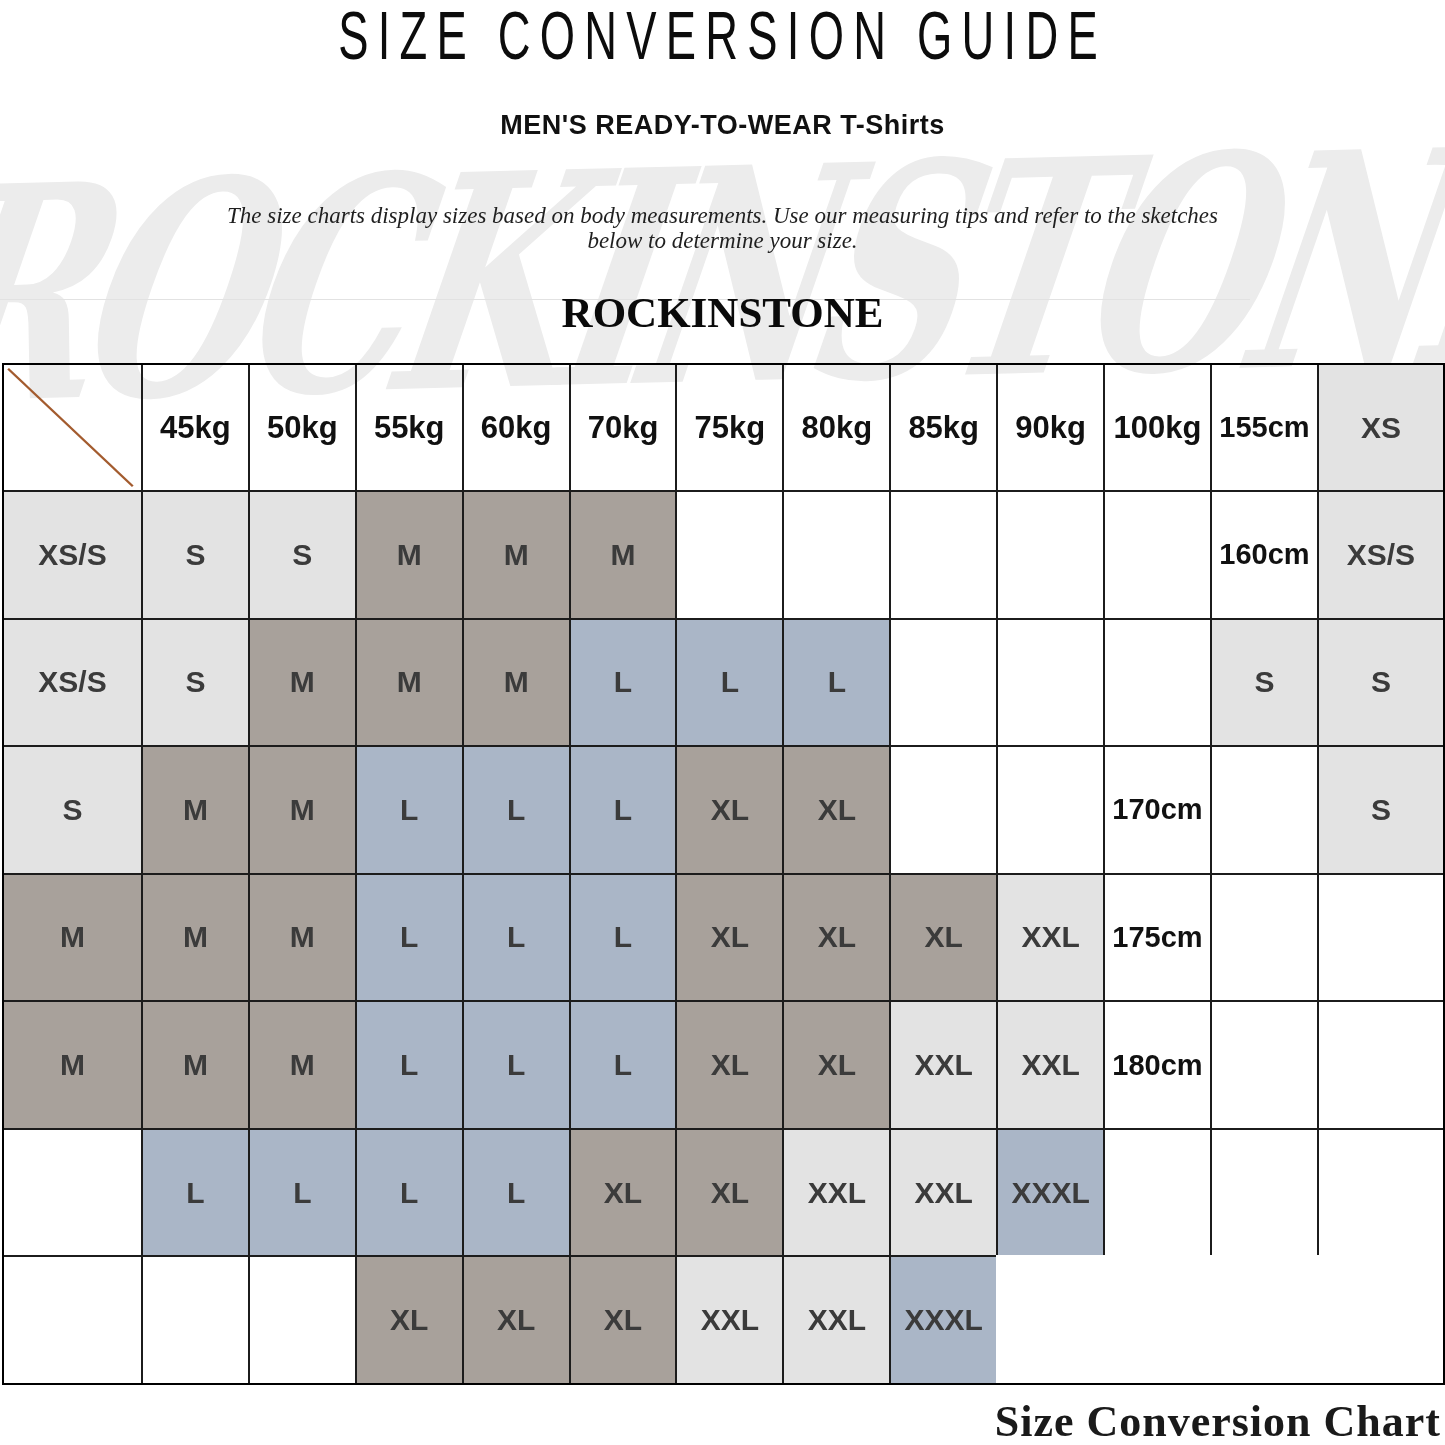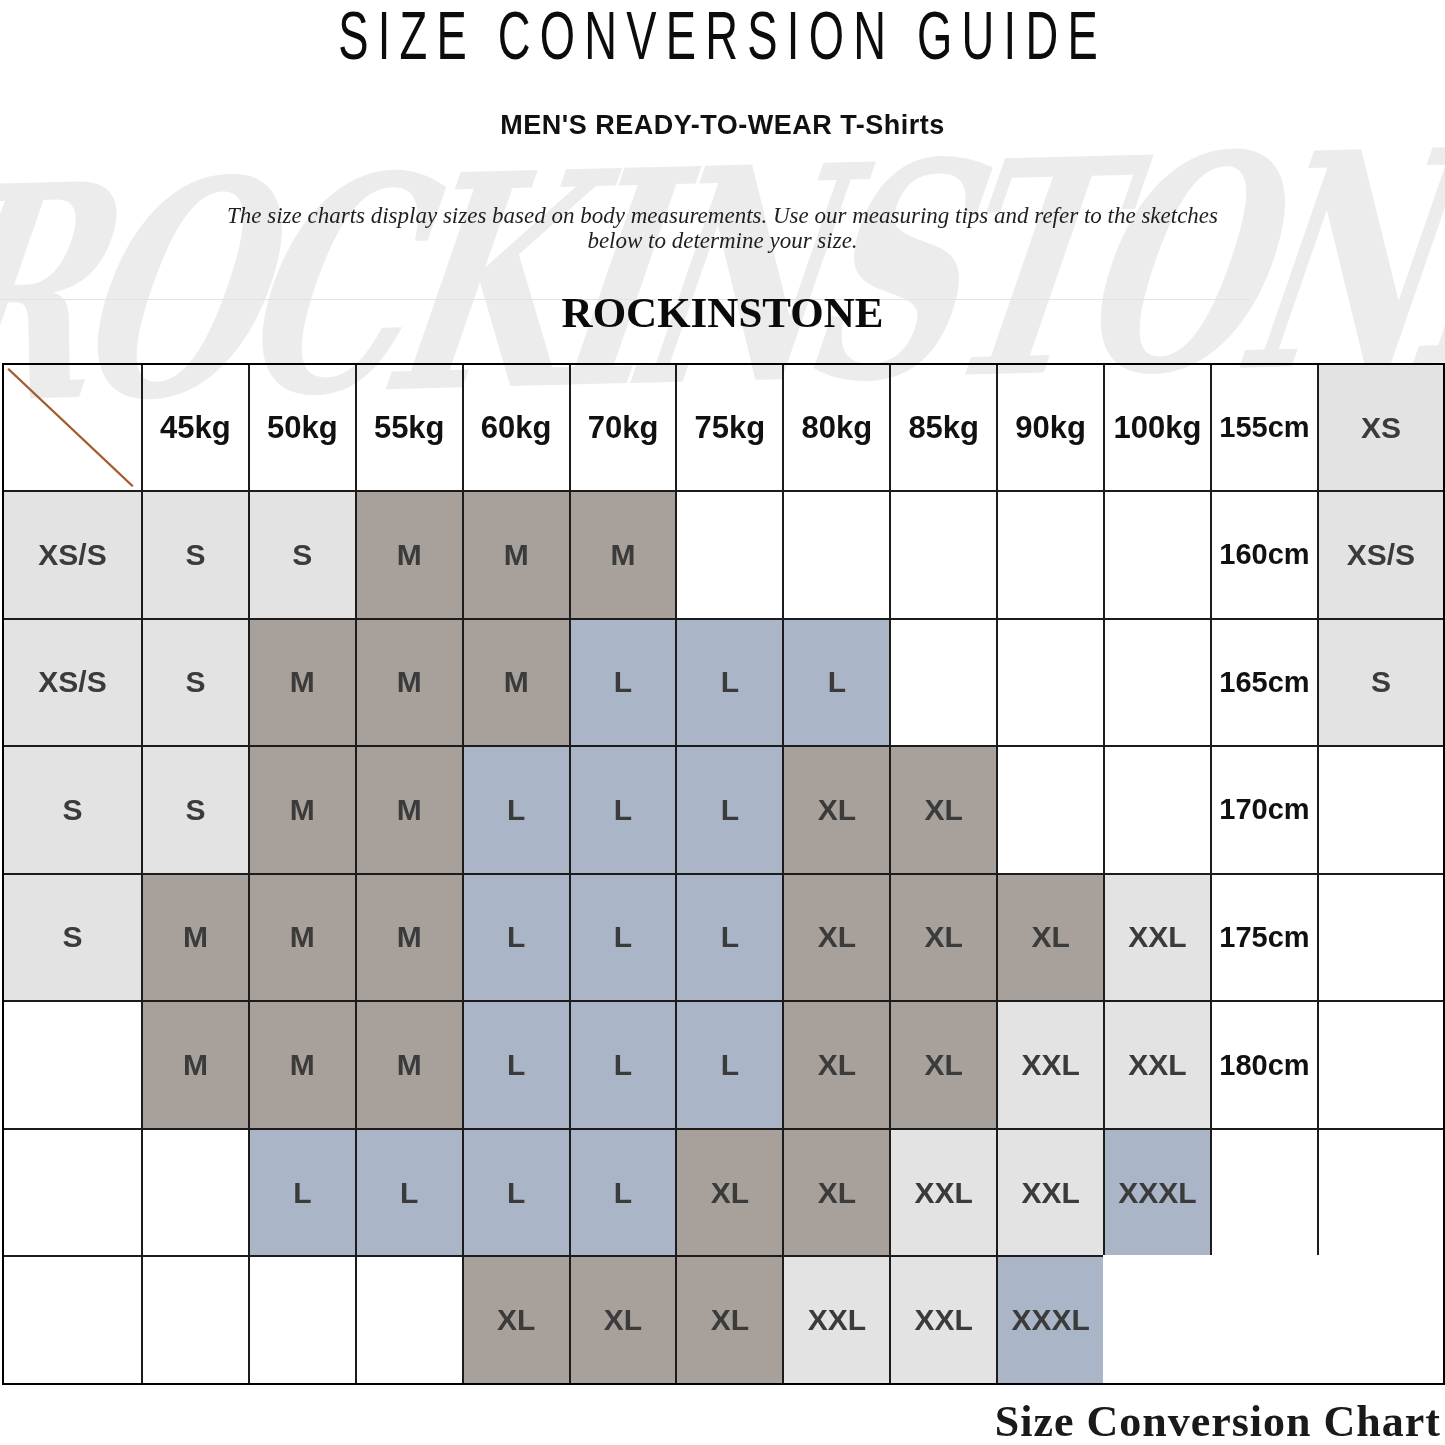--- a/index.html
+++ b/index.html
@@ -120,21 +120,20 @@
     <div class="cell " style="background: rgb(227, 227, 227);">S</div>
     <div class="cell " style="background: rgb(168, 161, 155);">M</div>
     <div class="cell " style="background: rgb(168, 161, 155);">M</div>
     <div class="cell " style="background: rgb(168, 161, 155);">M</div>
     <div class="cell " style="background: rgb(170, 182, 199);">L</div>
     <div class="cell " style="background: rgb(170, 182, 199);">L</div>
     <div class="cell " style="background: rgb(170, 182, 199);">L</div>
     <div class="cell "></div>
     <div class="cell "></div>
     <div class="cell "></div>
-    <div class="cell rowlabel">165cm</div>
     <div class="cell " style="background: rgb(227, 227, 227);">S</div>
     <div class="cell " style="background: rgb(227, 227, 227);">S</div>
     <div class="cell " style="background: rgb(227, 227, 227);">S</div>
     <div class="cell " style="background: rgb(168, 161, 155);">M</div>
     <div class="cell " style="background: rgb(168, 161, 155);">M</div>
     <div class="cell " style="background: rgb(170, 182, 199);">L</div>
     <div class="cell " style="background: rgb(170, 182, 199);">L</div>
     <div class="cell " style="background: rgb(170, 182, 199);">L</div>
     <div class="cell " style="background: rgb(168, 161, 155);">XL</div>
     <div class="cell " style="background: rgb(168, 161, 155);">XL</div>

